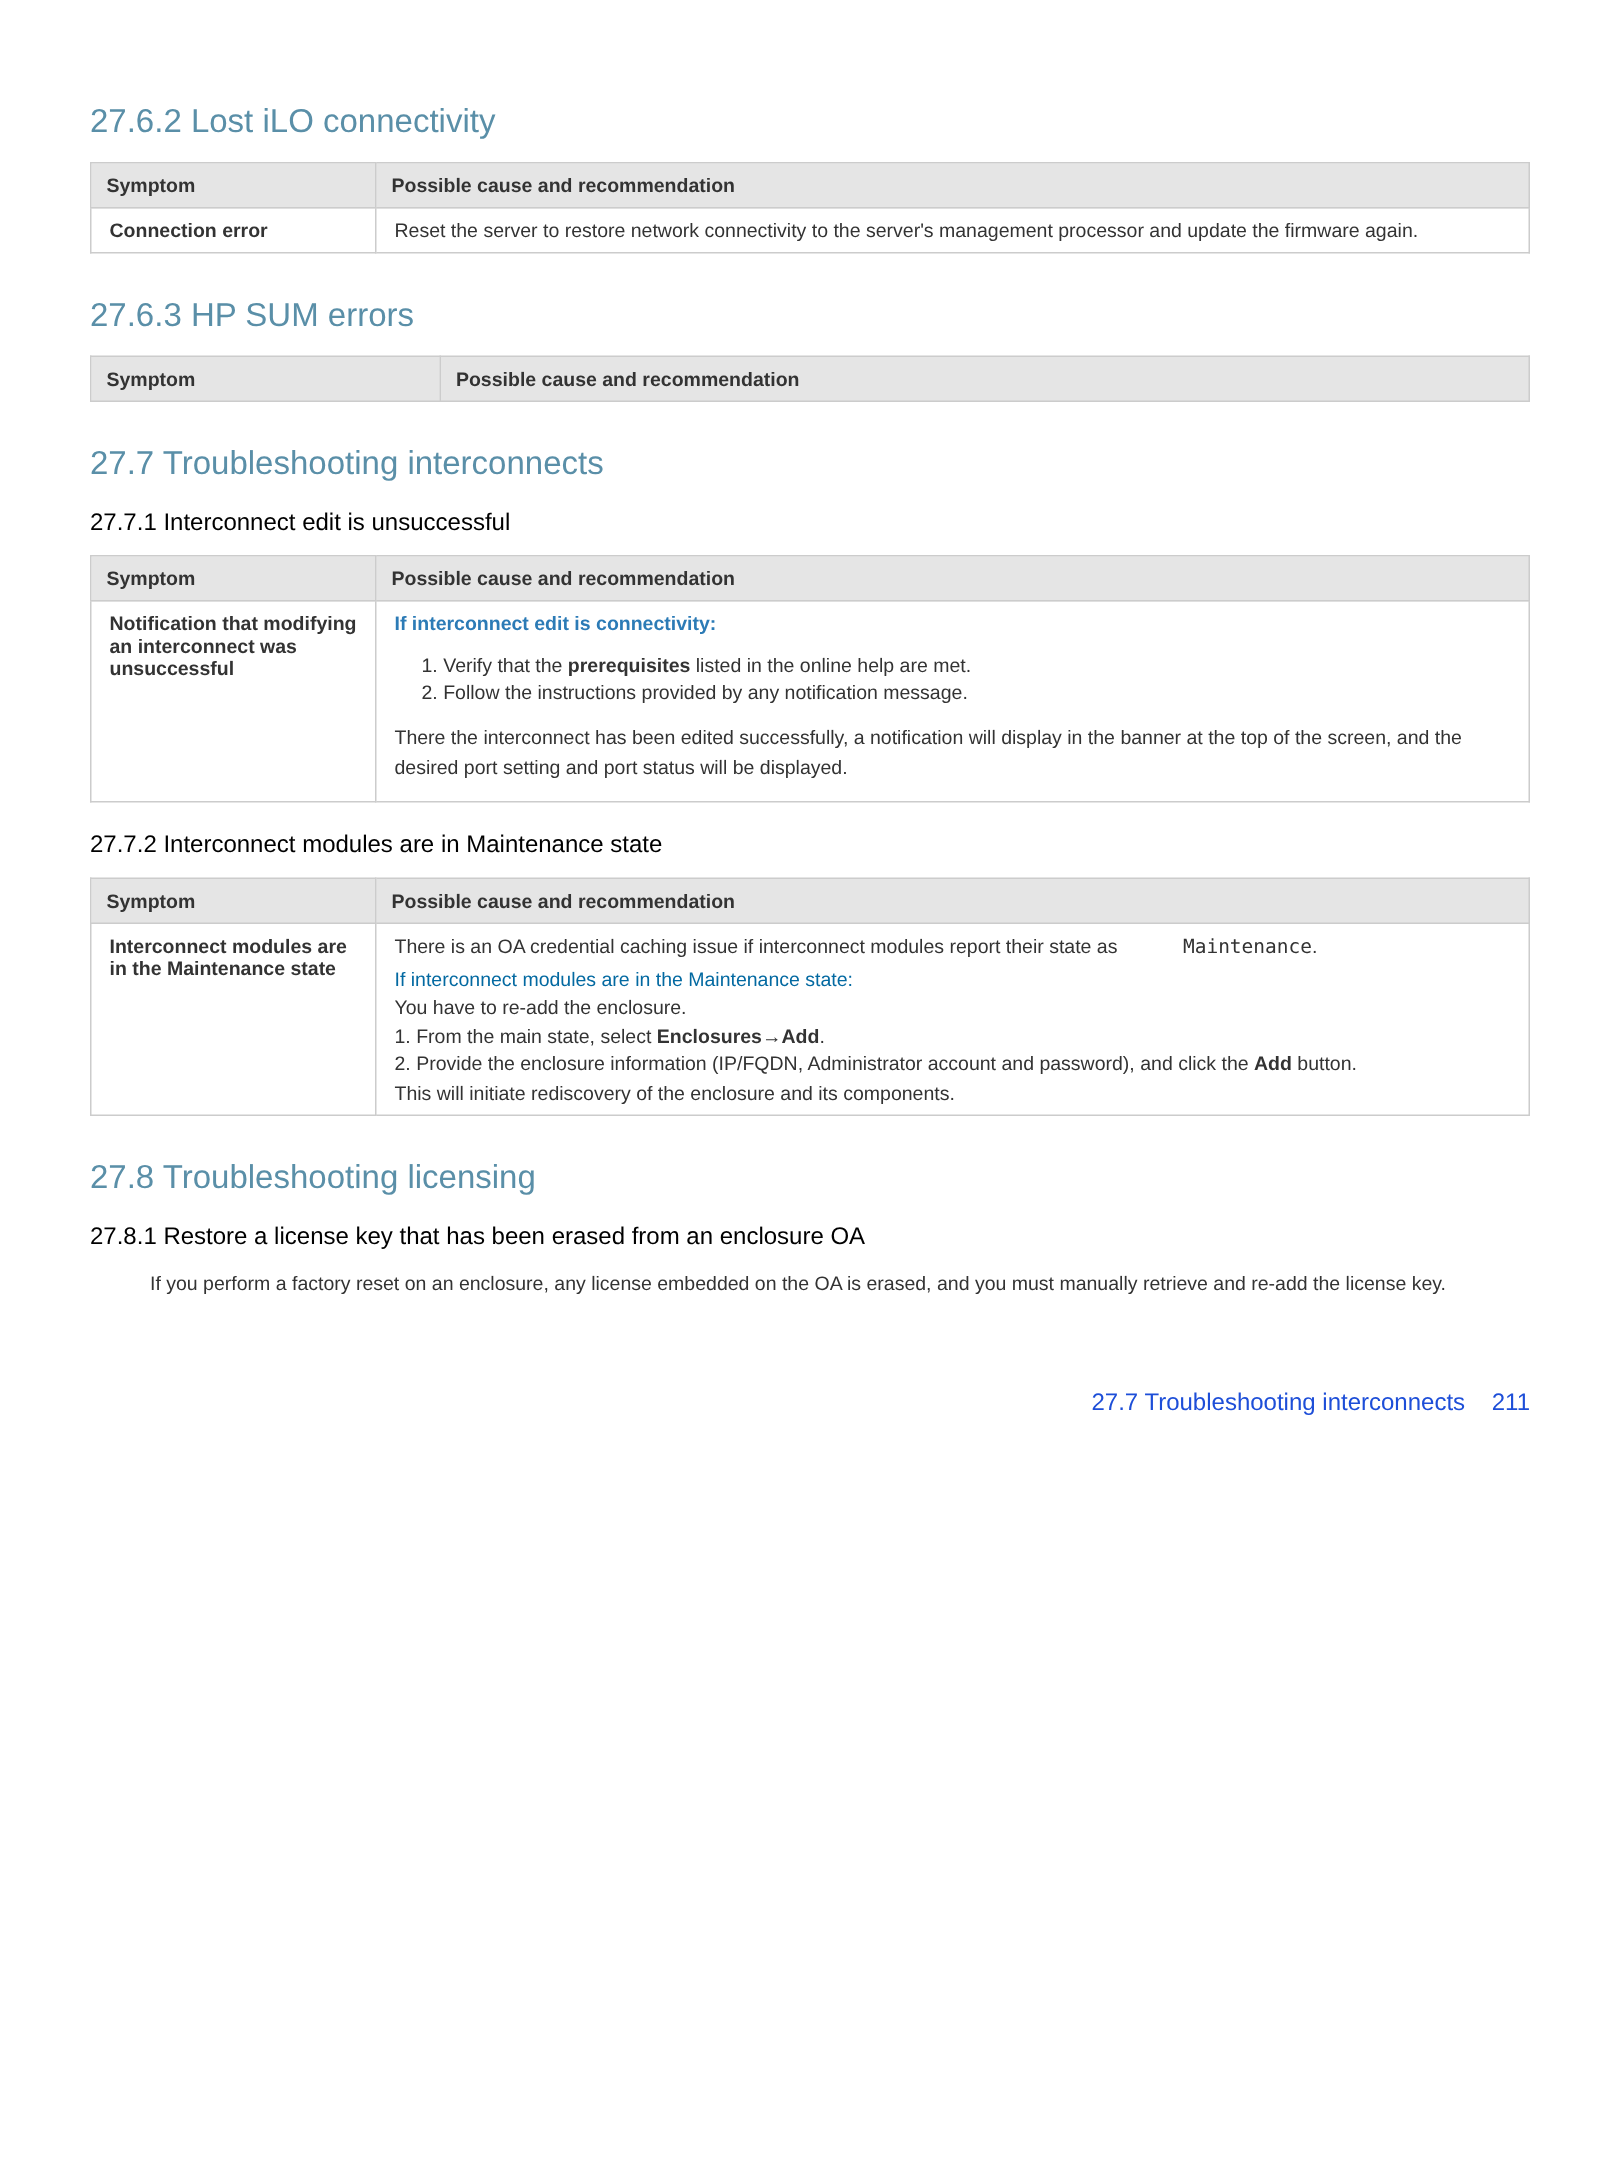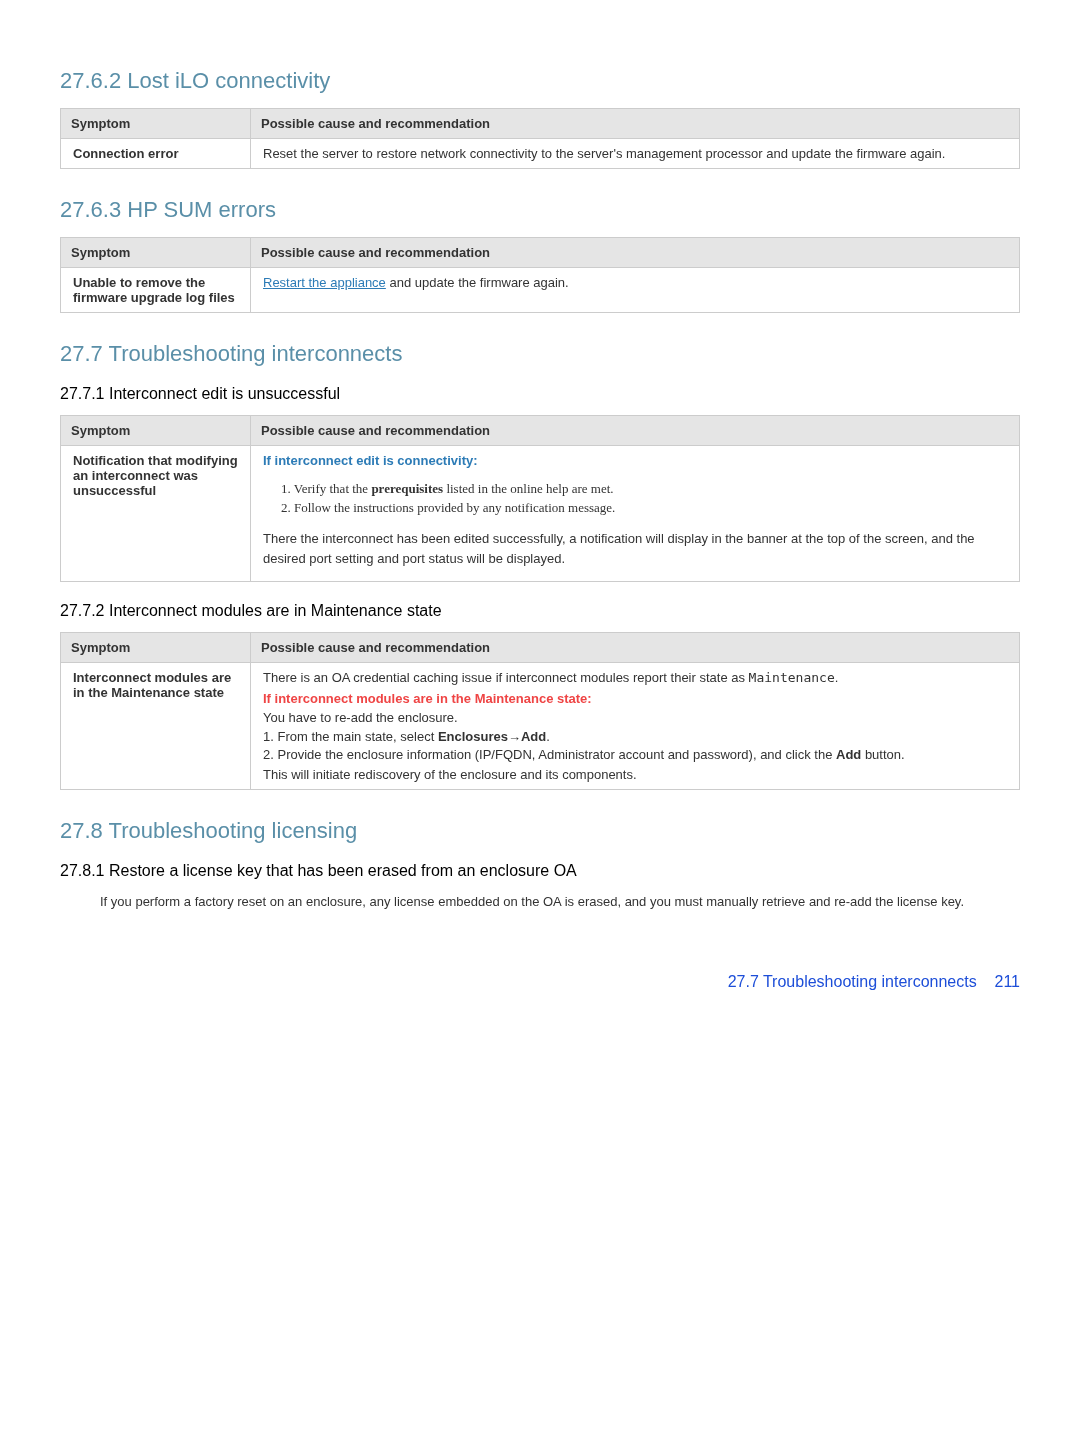--- a/index.html
+++ b/index.html
@@ -50,33 +50,33 @@
     }
     .link-text {
       color: #2c7bb6;
       text-decoration: underline;
     }
     .blue-heading {
       color: #2c7bb6;
       font-weight: bold;
     }
     .maintenance-heading {
-      color: #ef4444;
-      font-weight: bold;
+      color: #0369a1;
+      font-weight: normal;
     }
     ol.content-list {
       margin-left: 18px;
       padding: 4px 0;
-      font-family: Liberation Serif, serif;
     }
     ol.content-list li {
       margin: 3px 0;
     }
     .monospace {
       font-family: monospace;
+      margin-left: 40px;
     }
     .bold { font-weight: bold; }
     .page-footer {
       text-align: right;
       color: #1d4ed8;
       font-size: 16px;
       margin-top: 60px;
     }
     p.body-text {
       margin-top: 6px;
@@ -107,26 +107,20 @@
 <h2 class="section-title">27.6.3 HP SUM errors</h2>
 
 <table>
   <thead>
     <tr>
       <th>Symptom</th>
       <th>Possible cause and recommendation</th>
     </tr>
   </thead>
   <tbody>
-    <tr>
-      <td>Unable to remove the firmware upgrade log files</td>
-      <td>
-        <span class="link-text">Restart the appliance</span><span> and update the firmware again.</span>
-      </td>
-    </tr>
   </tbody>
 </table>
 
 <h2 class="section-title">27.7 Troubleshooting interconnects</h2>
 
 <h3 class="sub-title">27.7.1 Interconnect edit is unsuccessful</h3>
 
 <table>
   <thead>
     <tr>

